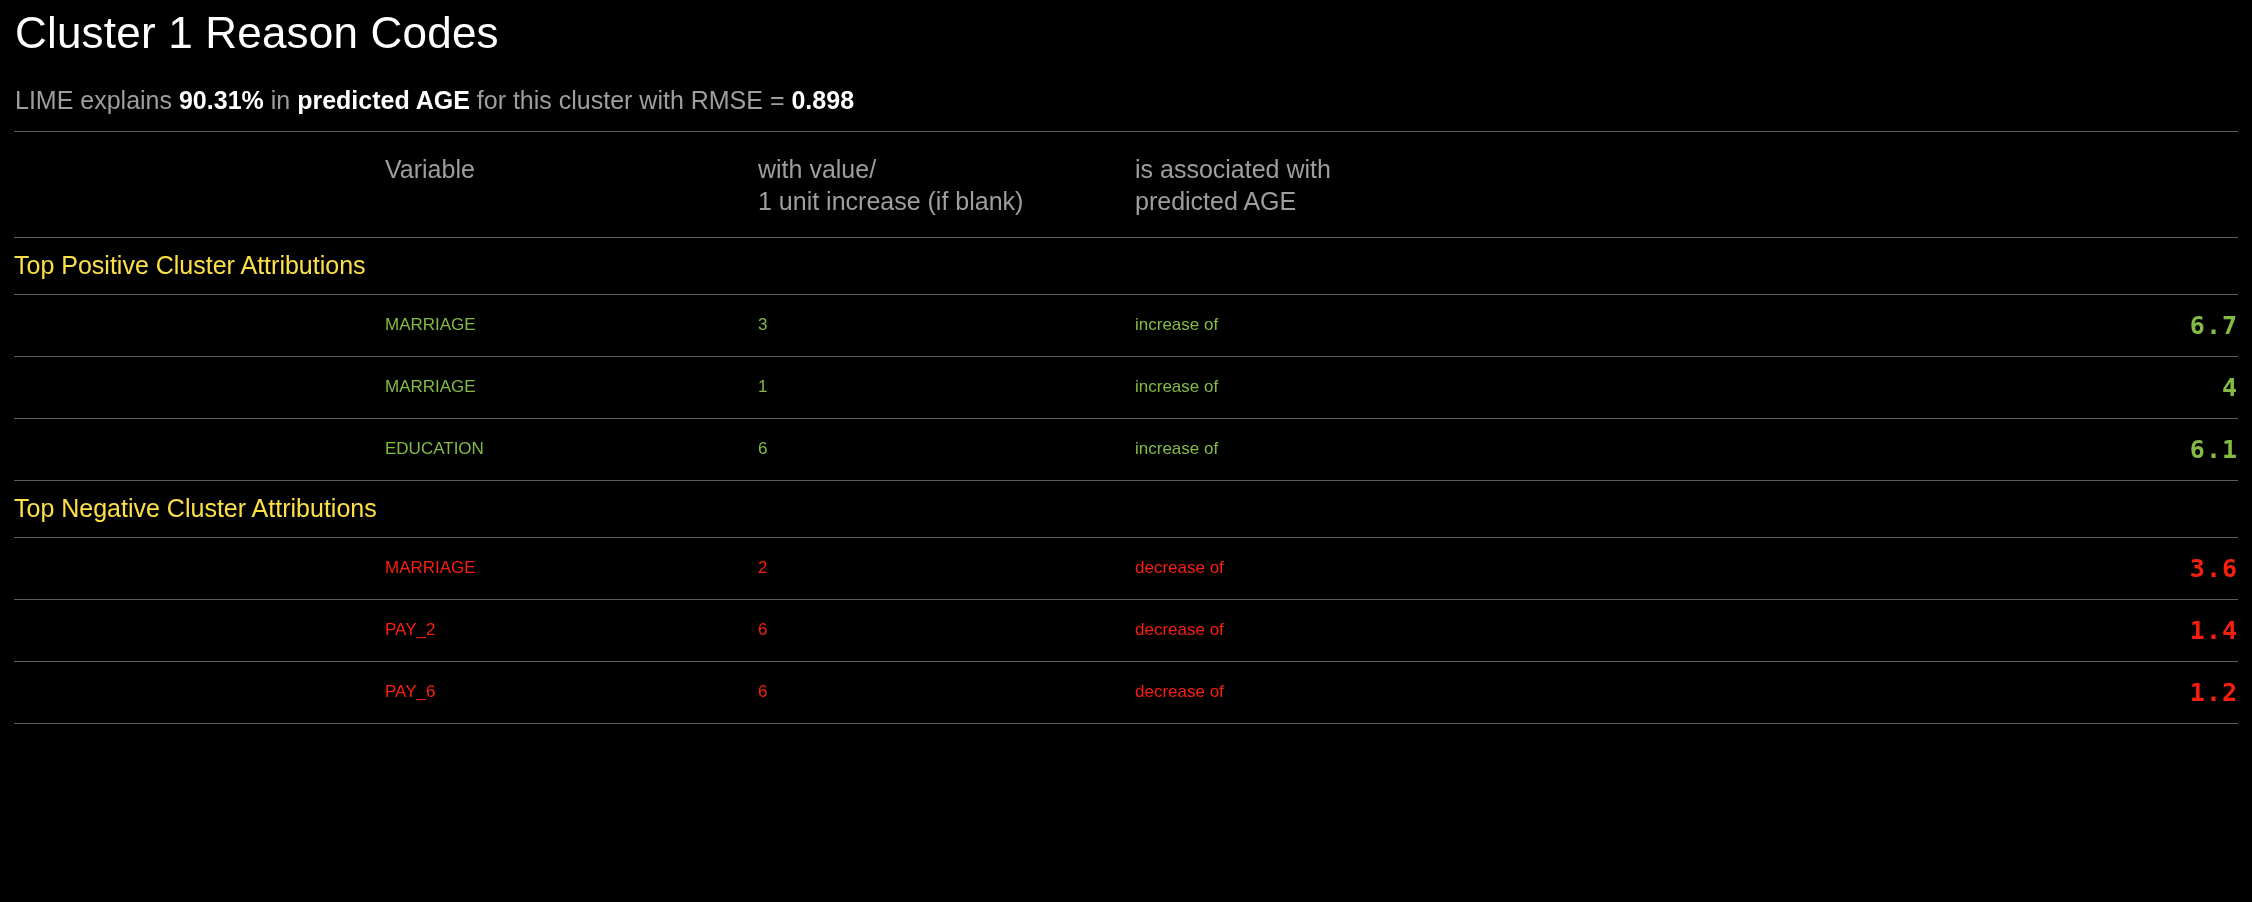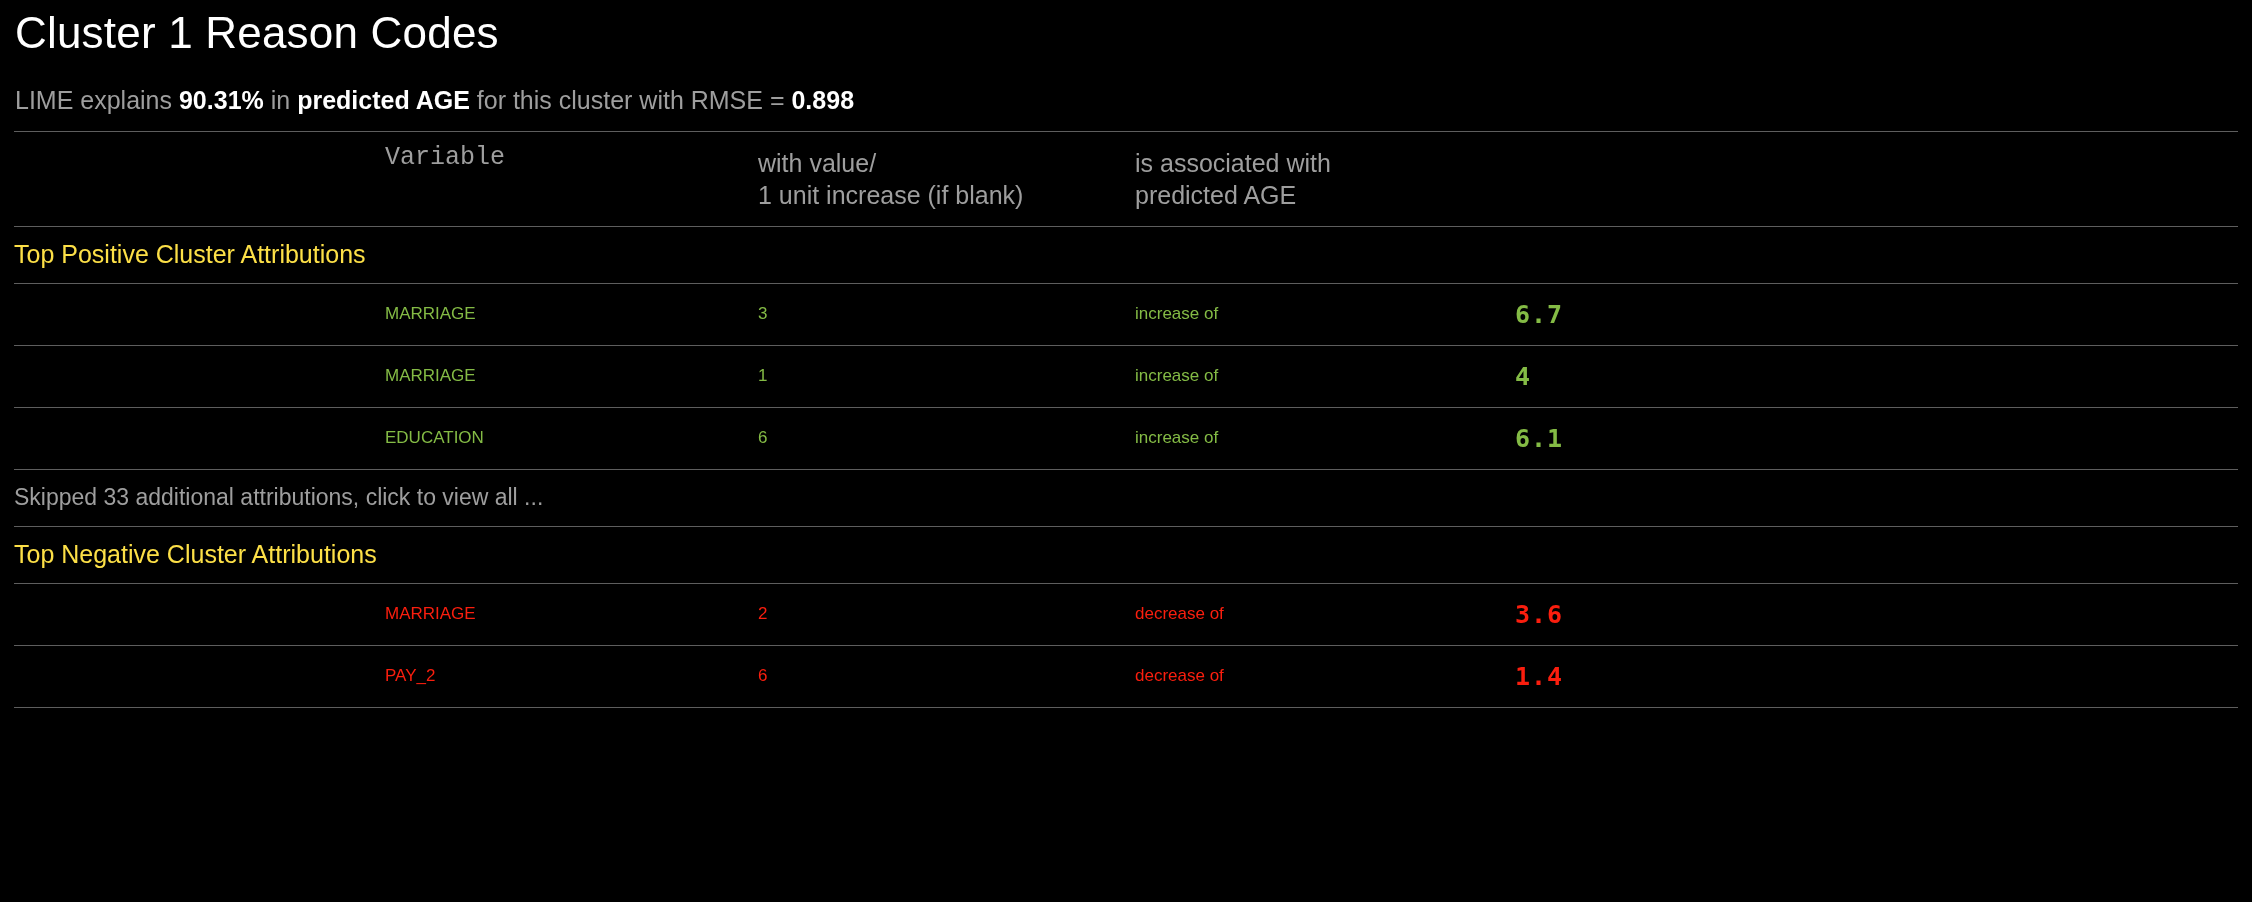--- a/index.html
+++ b/index.html
@@ -74,41 +74,42 @@
   
   .hdr-row td {
     color: #9e9e9e;
     font-size: 25px;
     height: 84px;
     line-height: 1.28;
     border-top: 1px solid #5e5e5e;
     border-bottom: 1px solid #5e5e5e;
     padding-top: 1px;
   }
-  .hdr-row td.hdr-var { vertical-align: top; padding-top: 10px; font-family: Liberation Mono, monospace; }
+  .hdr-row td.hdr-var { vertical-align: top; padding-top: 21px; }
   .hdr-line2 { display: block; }
 
   
   .sec-row td {
     color: #fde047;
     font-size: 25px;
     height: 56px;
     padding-left: 0px;
   }
 
   
   .data-row td {
     font-size: 17px;
     height: 61px;
   }
   .data-row td.amt {
     font-family: "DejaVu Sans Mono", monospace;
     font-size: 25px;
     font-weight: bold;
     letter-spacing: 1px;
+    text-align: right;
   }
 
   .pos { color: #84bb45; }
   .neg { color: #fa1e0e; }
 
   
   .note-row td {
     color: #9e9e9e;
     font-size: 23px;
     height: 56px;
@@ -166,40 +167,44 @@
         <td class="pos amt">4</td>
       </tr>
       <tr class="data-row">
         <td></td>
         <td class="pos">EDUCATION</td>
         <td class="pos">6</td>
         <td class="pos">increase of</td>
         <td class="pos amt">6.1</td>
       </tr>
 
-      <tr class="note-row">
-        <td colspan="5">Skipped 33 additional attributions, click to view all ...</td>
-      </tr>
 
       <tr class="sec-row">
         <td colspan="5">Top Negative Cluster Attributions</td>
       </tr>
 
       <tr class="data-row">
         <td></td>
         <td class="neg">MARRIAGE</td>
         <td class="neg">2</td>
         <td class="neg">decrease of</td>
         <td class="neg amt">3.6</td>
       </tr>
       <tr class="data-row">
         <td></td>
         <td class="neg">PAY_2</td>
         <td class="neg">6</td>
         <td class="neg">decrease of</td>
         <td class="neg amt">1.4</td>
       </tr>
+      <tr class="data-row">
+        <td></td>
+        <td class="neg">PAY_6</td>
+        <td class="neg">6</td>
+        <td class="neg">decrease of</td>
+        <td class="neg amt">1.2</td>
+      </tr>
 
 
     </tbody>
   </table>
 
 </div>
 
 </body></html>

